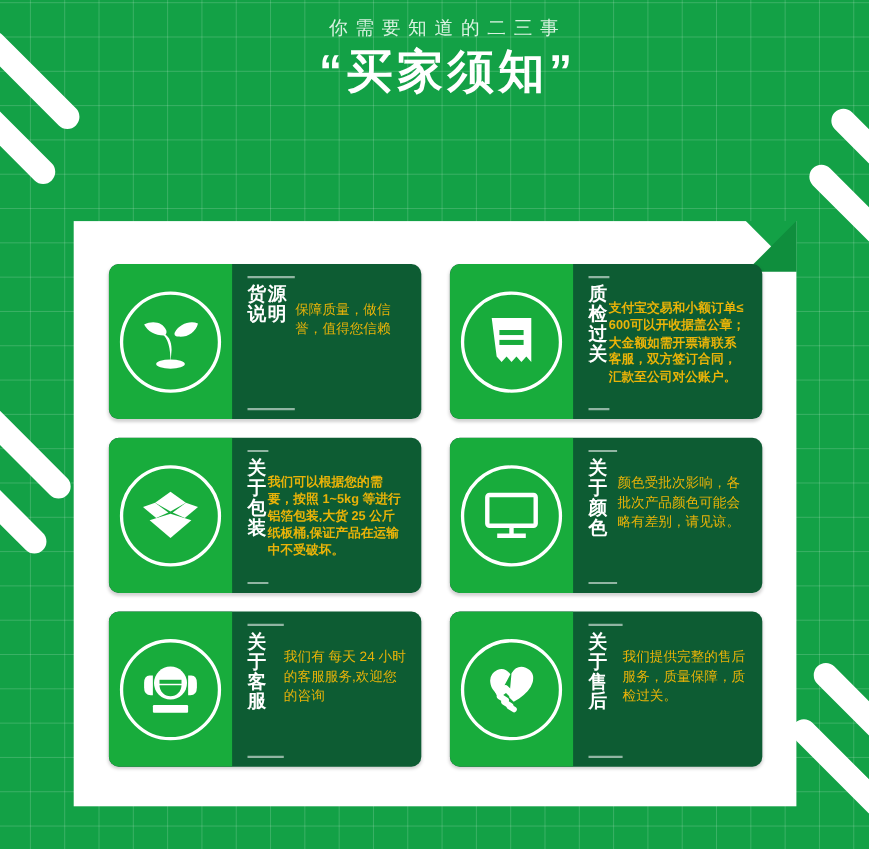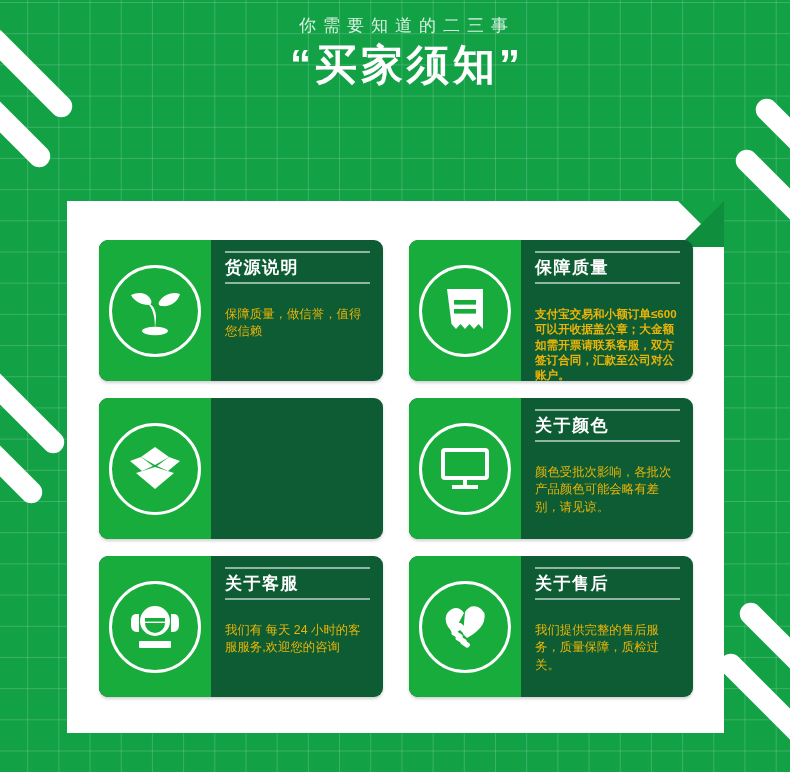--- a/index.html
+++ b/index.html
@@ -102,21 +102,21 @@
   .icon-ring{
     width:86px;height:86px;
     border:3px solid #ffffff;
     border-radius:50%;
     display:flex;align-items:center;justify-content:center;
   }
   .icon-ring svg{display:block;}
   .card-body{
     flex:1;
     padding:11px 13px 8px 14px;
-    display:flex;flex-direction:column;
+    display:flex;flex-direction:row;
     min-width:0;
   }
   .card-title{
     color:#ffffff;
     font-size:17px;
     font-weight:bold;
     letter-spacing:1.5px;
     padding:6px 0 5px 0;
     border-top:2px solid rgba(255,255,255,.55);
     border-bottom:2px solid rgba(255,255,255,.55);
@@ -181,35 +181,39 @@
     <div class="card-icon-block">
       <div class="icon-ring">
         <svg width="46" height="52" viewBox="0 0 46 52" fill="#ffffff">
           <path d="M5 4 h36 v40 l-4.5 -5 l-4.5 5 l-4.5 -5 l-4.5 5 l-4.5 -5 l-4.5 5 l-4.5 -5 Z"></path>
           <rect x="12" y="15" width="22" height="4.6" fill="#18ac3c"></rect>
           <rect x="12" y="24" width="22" height="4.6" fill="#18ac3c"></rect>
         </svg>
       </div>
     </div>
     <div class="card-body">
-      <div class="card-title">保障质量</div>
+      <div class="card-title">质检过关</div>
       <div class="card-text sm">支付宝交易和小额订单≤600可以开收据盖公章；大金额如需开票请联系客服，双方签订合同，汇款至公司对公账户。</div>
     </div>
   </div>
 
   <div class="card">
     <div class="card-icon-block">
       <div class="icon-ring">
         <svg width="56" height="48" viewBox="0 0 56 48" fill="#ffffff">
           <path d="M28 2 L42 12 L28 20 L14 12 Z"></path>
           <path d="M3 16 L14 12 L26 21 L15 26 Z"></path>
           <path d="M53 16 L42 12 L30 21 L41 26 Z"></path>
           <path d="M9 28 L28 22 L47 28 L28 44 Z"></path>
         </svg>
       </div>
+    </div>
+    <div class="card-body">
+      <div class="card-title">关于包装</div>
+      <div class="card-text sm">我们可以根据您的需要，按照 1~5kg 等进行铝箔包装,大货 25 公斤纸板桶,保证产品在运输中不受破坏。</div>
     </div>
   </div>
 
   <div class="card">
     <div class="card-icon-block">
       <div class="icon-ring">
         <svg width="56" height="48" viewBox="0 0 56 48" fill="none" stroke="#ffffff" stroke-width="4">
           <rect x="6" y="5" width="44" height="28" rx="2"></rect>
           <line x1="28" y1="33" x2="28" y2="41"></line>
           <line x1="15" y1="42" x2="41" y2="42"></line>

